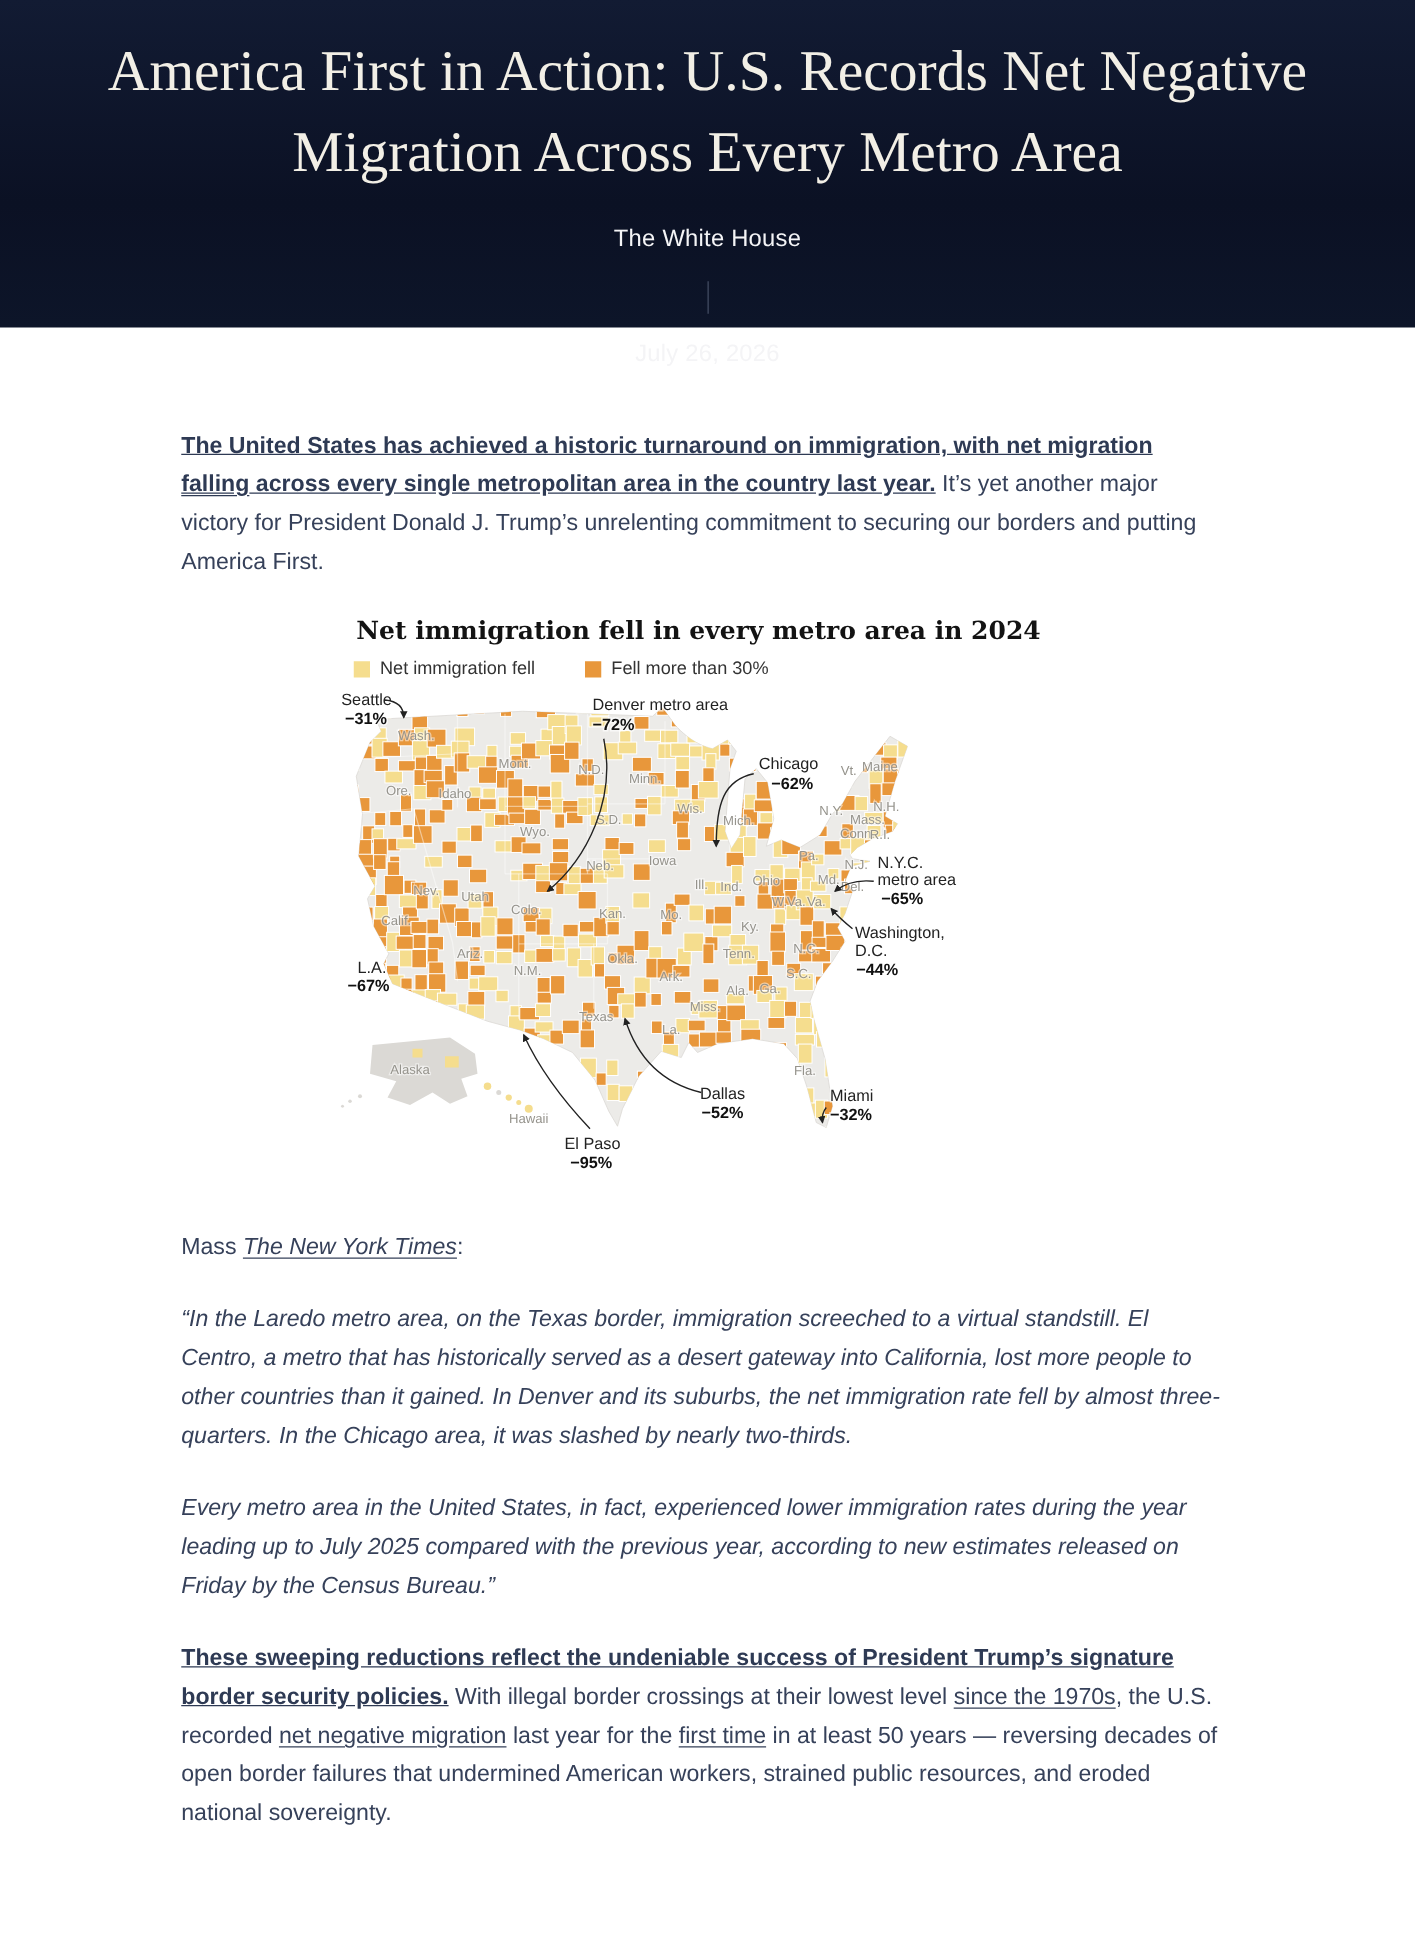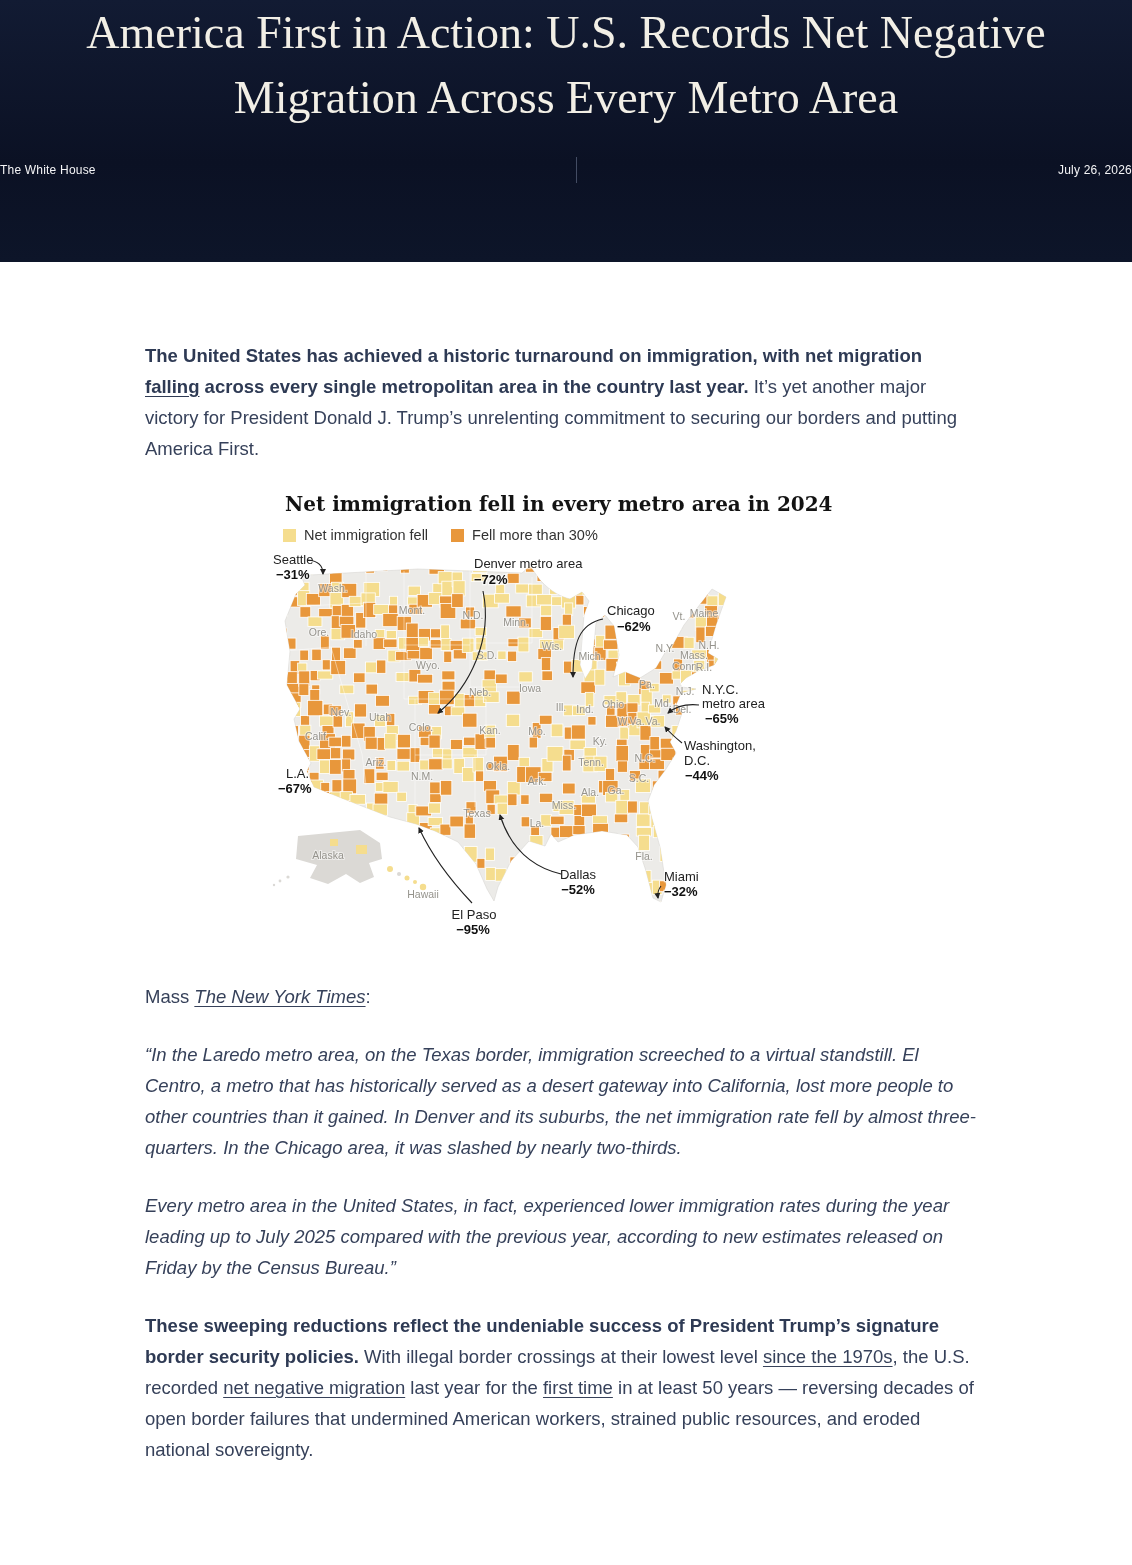--- a/index.html
+++ b/index.html
@@ -4,56 +4,57 @@
 <style>
   * { margin:0; padding:0; box-sizing:border-box; }
   html,body { background:#ffffff; }
   body { width:1132px; font-family:"Liberation Sans", sans-serif; }
 
   
   header {
     height:262px;
     background:linear-gradient(180deg,#121b33 0%, #0b1124 62%, #0d1529 100%);
     text-align:center;
+    padding-top:24px;
   }
   h1 {
     font-family:"Liberation Serif", serif;
     font-weight:400;
     font-size:46px;
     line-height:1.42;
     color:#f2efe6;
     max-width:1010px;
     margin:0 auto;
   }
   .meta {
     margin-top:26px;
-    display:flex; justify-content:space-between; align-items:center; gap:22px;
-    color:#f4f4f6; font-size:12px; letter-spacing:.2px;
+    display:flex; justify-content:flex-start; align-items:center; gap:22px;
+    color:#f4f4f6; font-size:19px; letter-spacing:.2px;flex-direction:column;
   }
   .meta .vr { width:1px; height:26px; background:#434c63; display:inline-block; }
 
   
   main { padding:78px 0 12px 145px; }
   .p {
     width:832px; font-size:18.5px; line-height:31px; color:#36415a;
     margin-bottom:27px;
   }
-  .p strong { font-weight:700; color:#2e3a54; }
+  .p strong { font-weight:700; color:#2e3a54;text-decoration:underline; }
   .quote { font-style:italic; }
   a.link { color:inherit; text-decoration:underline; text-underline-offset:3px; cursor:pointer; }
   a.link.it { font-style:italic; }
 
   
   figure.chart { margin:28px 0 34px 125px; width:642px; }
   .chart-title {
     font-family:"DejaVu Serif", serif; font-weight:700;
     font-size:20px; color:#131313; padding-left:15px;
   }
   .chart-legend {
-    display:flex; align-items:center; gap:23px;
+    display:flex; align-items:center; gap:40px;
     padding-left:13px; margin-top:11px;
     font-size:14.5px; color:#333333;
   }
   .legend-item { display:flex; align-items:center; }
   .swatch { width:13px; height:13px; display:inline-block; margin-right:8px; }
   #usmap { display:block; margin-top:4px; }
   #usmap text.st {
     font-size:10.5px; fill:#95938c;
     paint-order:stroke; stroke:#ffffff; stroke-width:2px; stroke-opacity:.5;
     font-family:"Liberation Sans", sans-serif;

